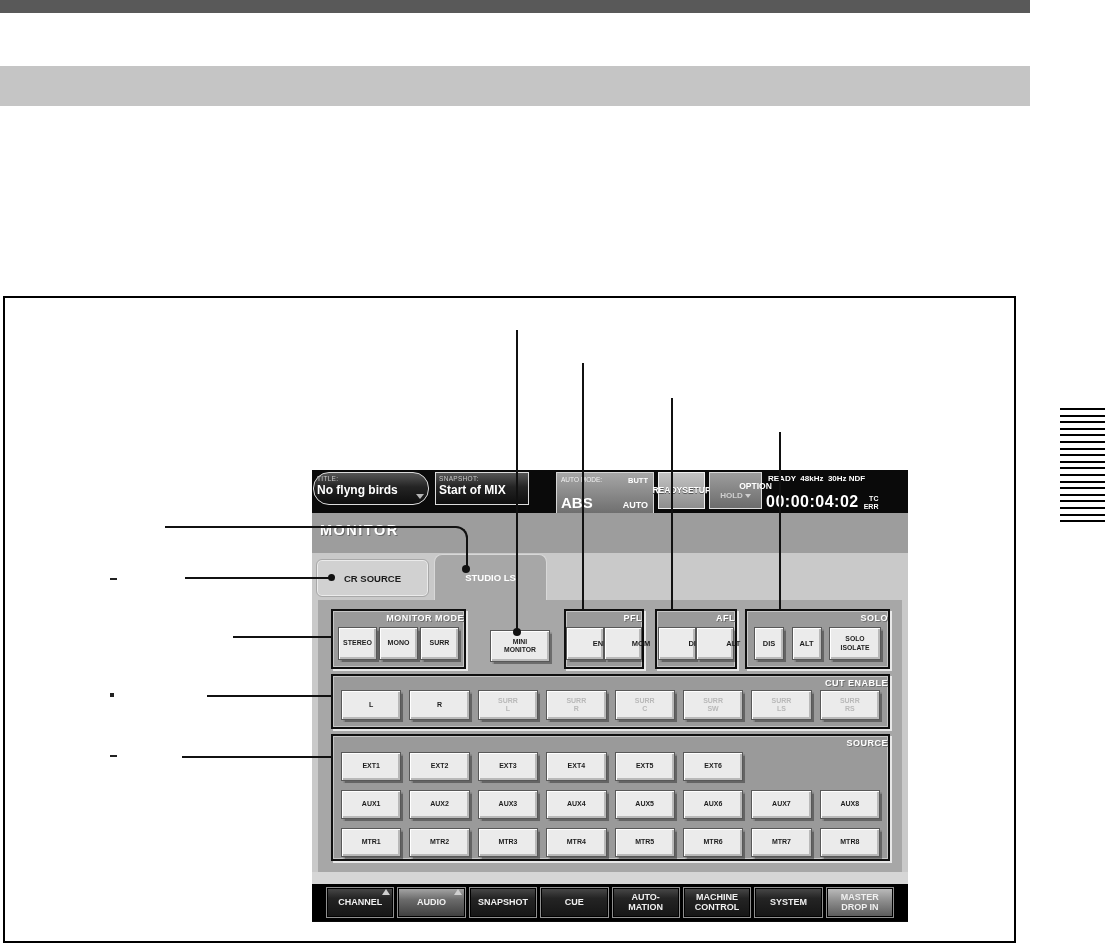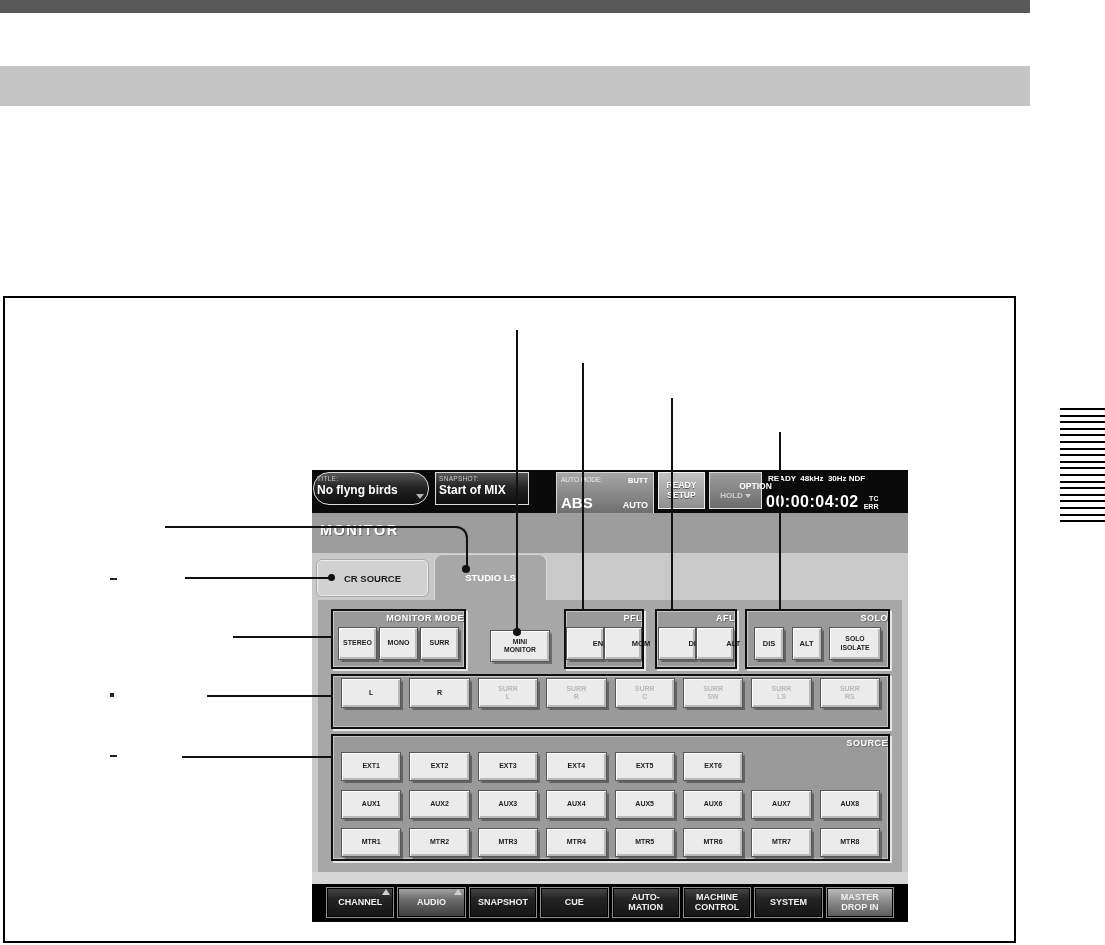--- a/index.html
+++ b/index.html
@@ -38,21 +38,21 @@
   .box-title { left:1px; top:2px; width:116px; height:33px;border-radius:16px; }
   .box-snapshot { left:123px; top:2px; width:94px; height:33px; }
   .box-automode { left:244px; top:2px; width:98px; height:42px;
        background:linear-gradient(#a6a6a6,#6f6f6f); border:1px solid #d5d5d5; color:#fff; }
   .box-automode .am-lab { position:absolute; top:3px; left:4px; font-size:6.5px; color:#f2f2f2; }
   .box-automode .am-butt { position:absolute; top:3px; right:5px; font-size:7.5px; font-weight:bold; }
   .box-automode .am-val { position:absolute; bottom:2px; left:4px; font-size:15px; font-weight:bold; }
   .box-automode .am-auto { position:absolute; bottom:3px; right:5px; font-size:9px; font-weight:bold; }
   .btn-ready { left:346px; top:2px; width:47px; height:37px;
        background:linear-gradient(#c3c3c3,#8e8e8e); border:1px solid #eee;
-       display:flex; flex-direction:column; align-items:center; justify-content:center;
+       display:flex; flex-direction:row; align-items:center; justify-content:center;
        font-size:8.5px; font-weight:bold; color:#fff; text-shadow:0 1px 0 #555; line-height:1.15; }
   .btn-option { left:397px; top:2px; width:53px; height:37px;
        background:linear-gradient(#9d9d9d,#6c6c6c); border:1px solid #d8d8d8;
        display:flex; flex-direction:column; align-items:center; justify-content:center; line-height:1.2; }
   .btn-option .opt1 { font-size:8.5px; font-weight:bold; color:#fff;margin-left:40px; }
   .btn-option .opt2 { font-size:8px; font-weight:bold; color:#cfcfcf; }
   .btn-option .opt2:after { content:""; display:inline-block; margin-left:2px;
        border-left:3.5px solid transparent; border-right:3.5px solid transparent;
        border-top:4px solid #cfcfcf; vertical-align:middle; }
   .time-area { left:452px; top:1px; width:144px; height:42px; color:#fff; }
@@ -210,20 +210,21 @@
       <div class="btn">DIS</div>
       <div class="btn">ALT</div>
       <div class="btn wide">
         <span>SOLO</span>
         <span>ISOLATE</span>
       </div>
     </div>
   </div>
 
   <div class="gbox cut-box">
+    <div class="gtitle">CUT ENABLE</div>
     <div class="grid8">
       <div class="btn">
           <span>L</span>
         </div>
       <div class="btn">
           <span>R</span>
         </div>
       <div class="btn dim">
           <span>SURR</span>
           <span>L</span>

